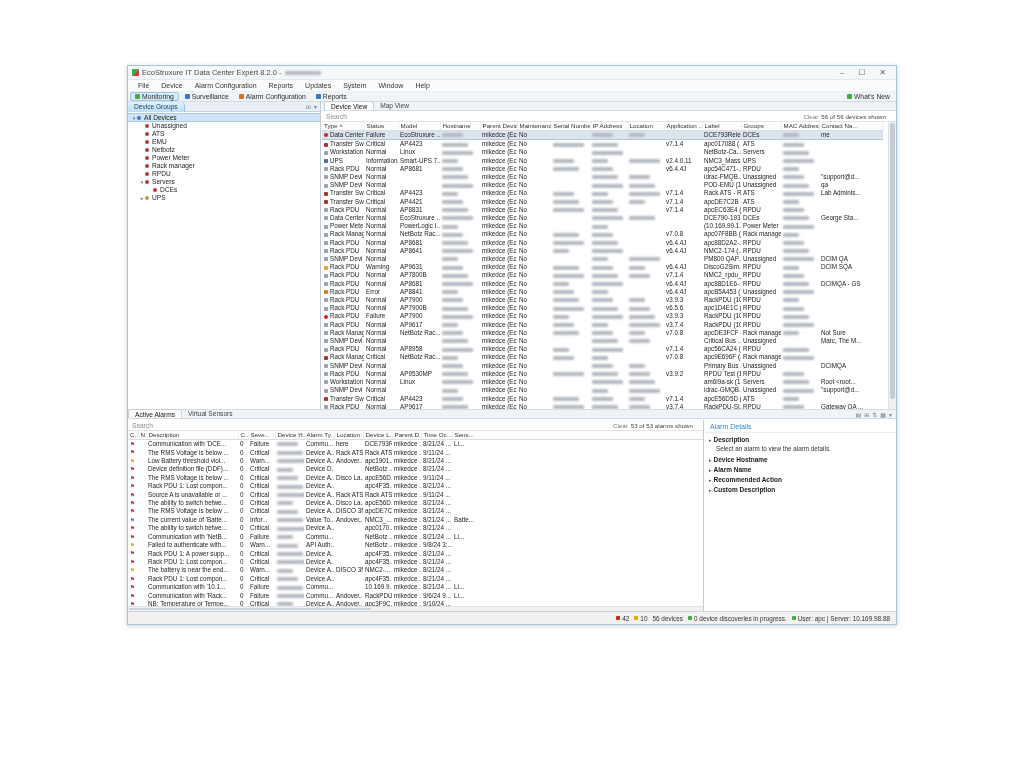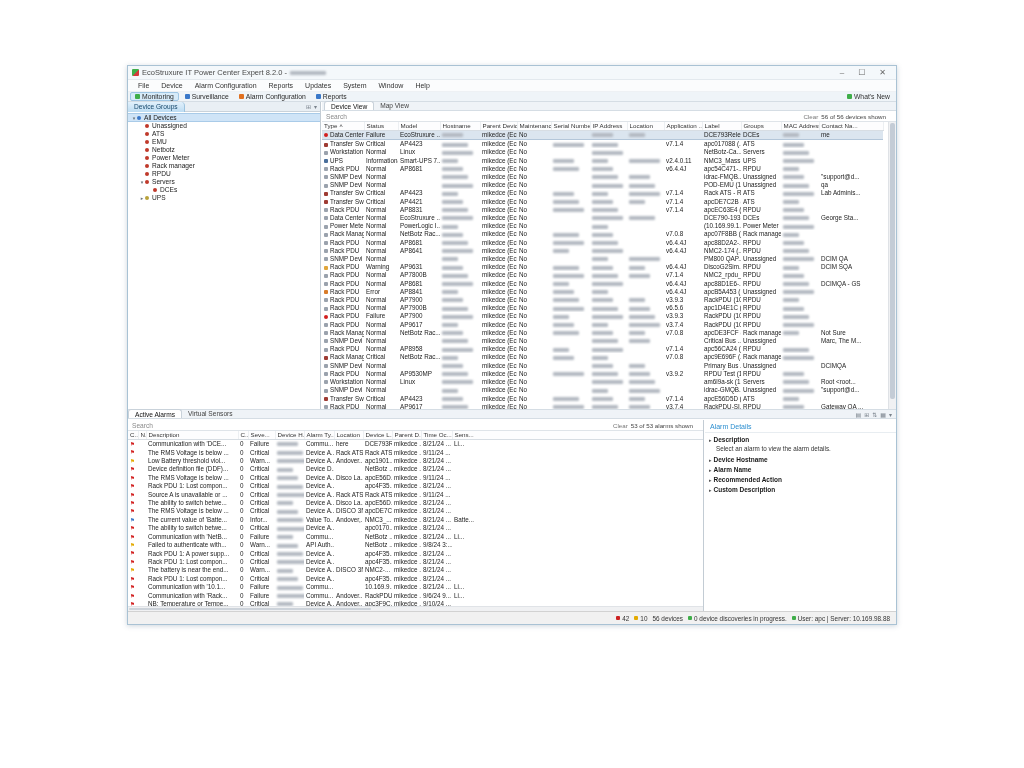--- a/index.html
+++ b/index.html
@@ -80,21 +80,21 @@
     display:flex;align-items:center;justify-content:flex-end;gap:5px;padding-right:6px;font-size:6.4px;color:#333;}
   .sdot{display:inline-block;width:4px;height:4px;border-radius:1px;margin-right:2px;vertical-align:middle;}
   .sseg{display:inline-flex;align-items:center;white-space:nowrap;}
 </style>
 </head>
 <body>
 
 <div class="win">
   <div class="titlebar">
     <span class="appicon"></span>
-    <span class="title">EcoStruxure IT Power Center Expert 8.2.0 -</span>
+    <span class="title">EcoStruxure IT Data Center Expert 8.2.0 -</span>
     <span class="blurbar tblur"></span>
     <span class="wcontrols" id="wcontrols">
         <span class="wbtn">–</span>
         <span class="wbtn">☐</span>
         <span class="wbtn">✕</span>
       </span>
   </div>
 
   <div class="menubar" id="menubar">
       <span class="menu-item">File</span>

